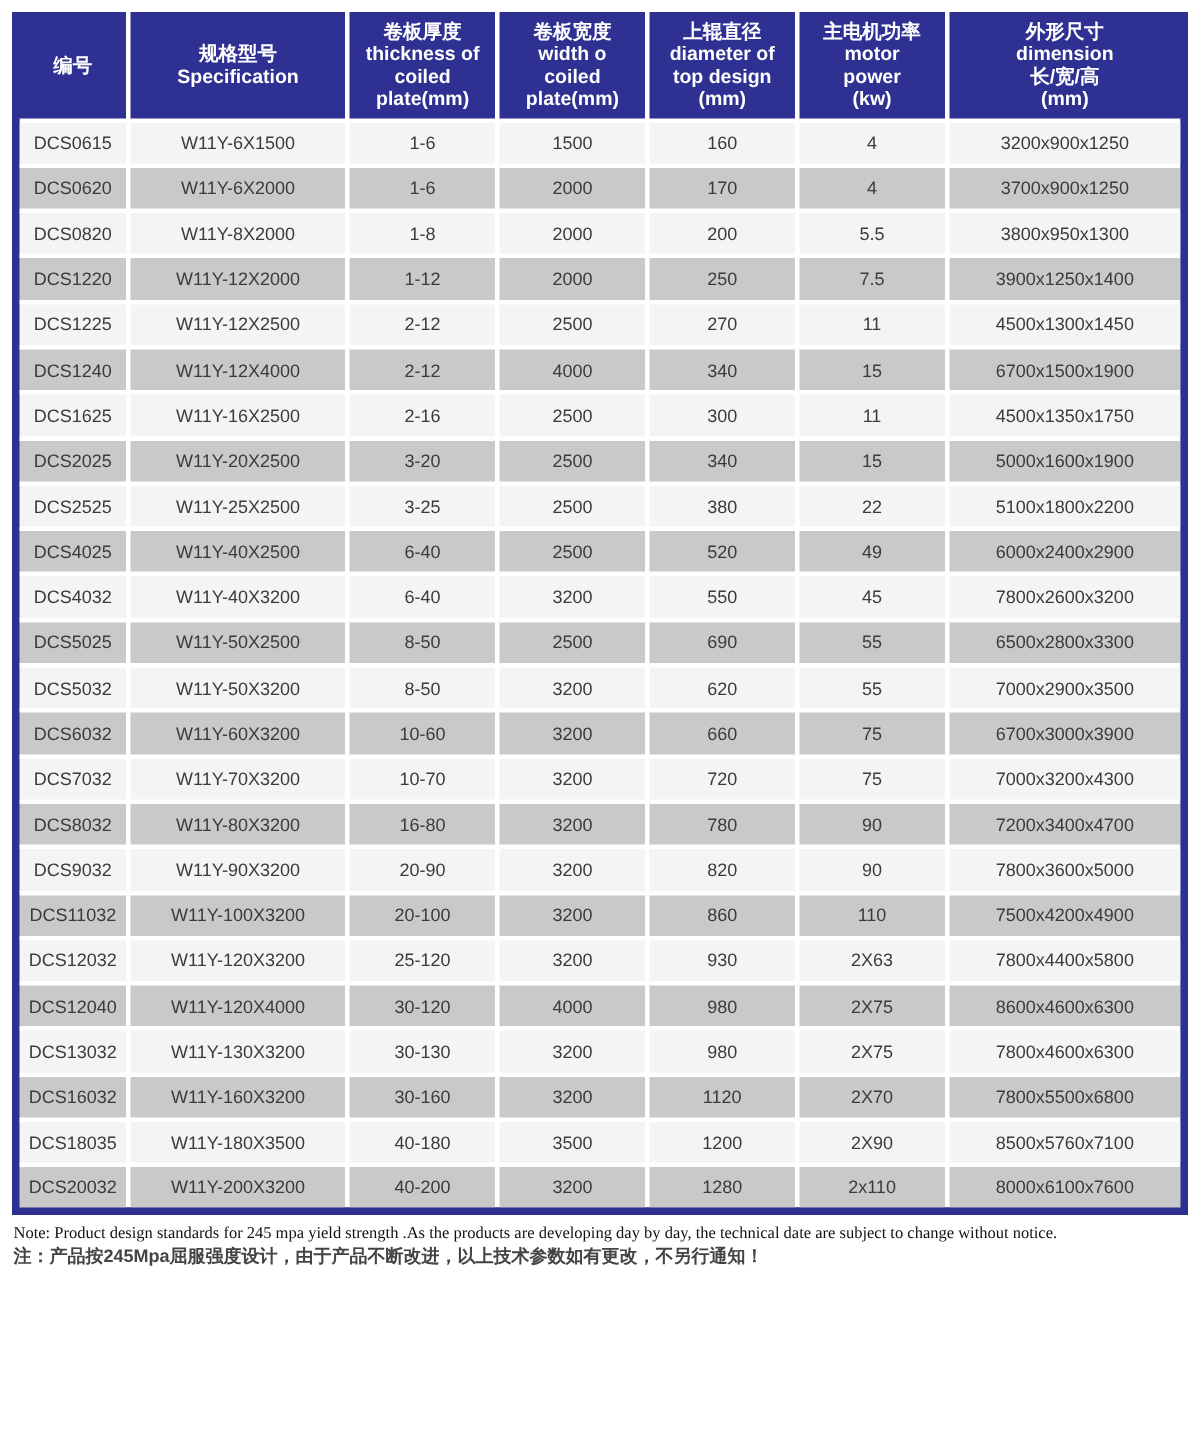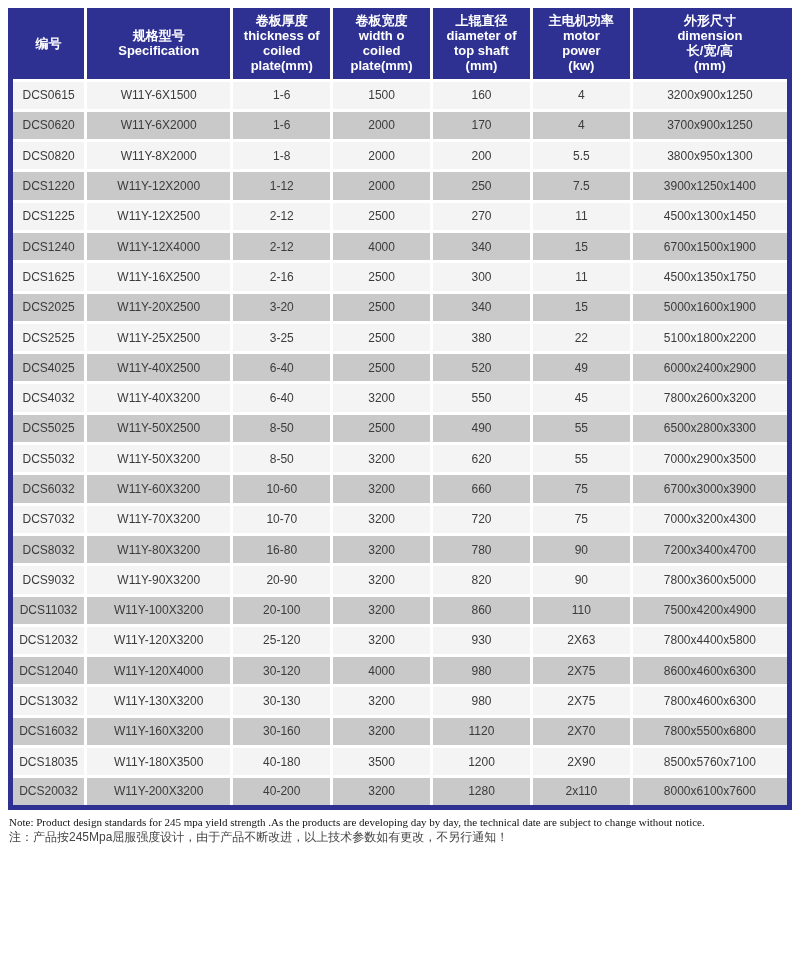--- a/index.html
+++ b/index.html
@@ -65,20 +65,21 @@
     color: #111111;
     line-height: 14px;
     white-space: nowrap;
     font-family: Liberation Serif, serif;
   }
   .note-zh {
     font-size: 12px;
     color: #444444;
     line-height: 16px;
     white-space: nowrap;
+    font-weight: bold;
   }
 </style>
 </head>
 <body>
 
 <div class="page">
   <table class="spec-table">
     <colgroup>
       <col class="c1">
         <col class="c2">
@@ -105,21 +106,21 @@
           </th>
           <th>
             <span class="hl">卷板宽度</span>
             <span class="hl">width o</span>
             <span class="hl">coiled</span>
             <span class="hl">plate(mm)</span>
           </th>
           <th>
             <span class="hl">上辊直径</span>
             <span class="hl">diameter of</span>
-            <span class="hl">top shaft</span>
+            <span class="hl">top design</span>
             <span class="hl">(mm)</span>
           </th>
           <th>
             <span class="hl">主电机功率</span>
             <span class="hl">motor</span>
             <span class="hl">power</span>
             <span class="hl">(kw)</span>
           </th>
           <th>
             <span class="hl">外形尺寸</span>
@@ -227,21 +228,21 @@
           <td>3200</td>
           <td>550</td>
           <td>45</td>
           <td>7800x2600x3200</td>
         </tr>
         <tr>
           <td>DCS5025</td>
           <td>W11Y-50X2500</td>
           <td>8-50</td>
           <td>2500</td>
-          <td>490</td>
+          <td>690</td>
           <td>55</td>
           <td>6500x2800x3300</td>
         </tr>
         <tr>
           <td>DCS5032</td>
           <td>W11Y-50X3200</td>
           <td>8-50</td>
           <td>3200</td>
           <td>620</td>
           <td>55</td>

